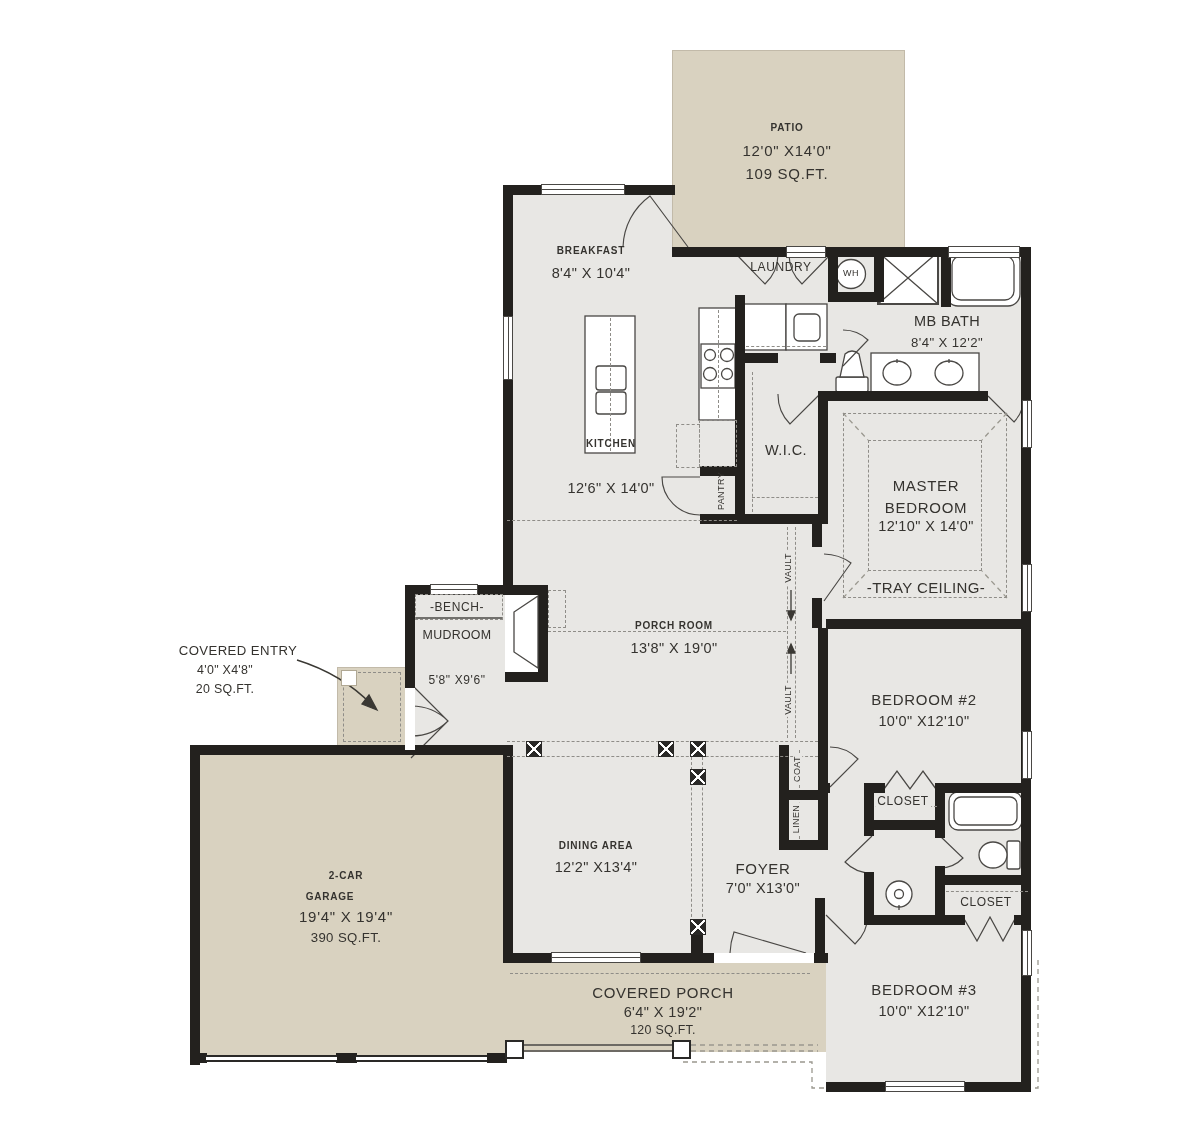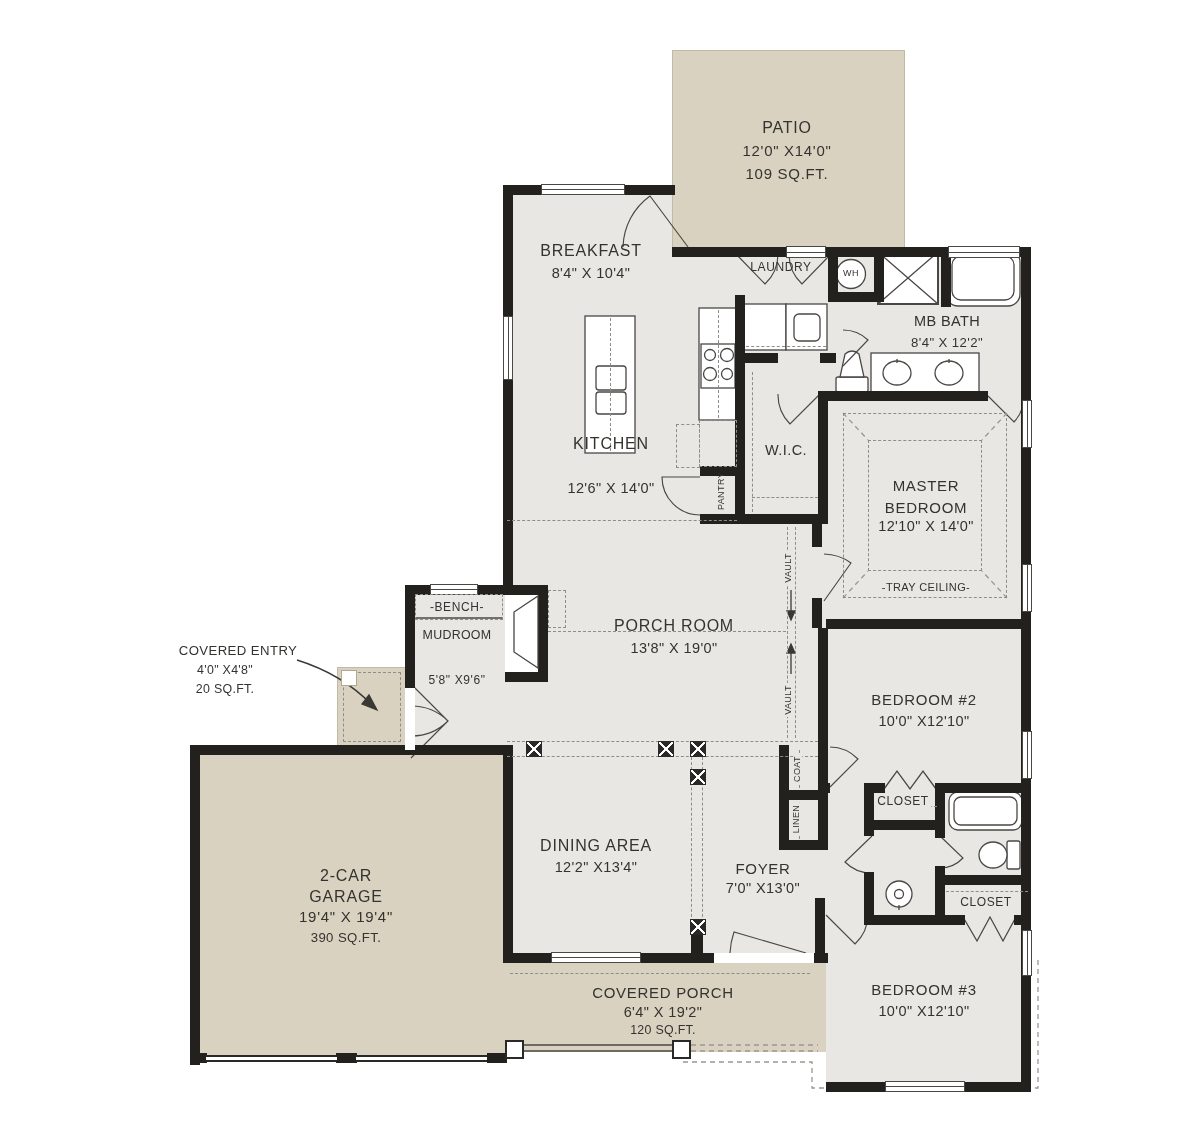--- a/index.html
+++ b/index.html
@@ -23,27 +23,27 @@
   .xcol{width:16px;height:16px;background-color:#2a2927;border:1px solid #2a2927;box-sizing:border-box;
         background-image:linear-gradient(45deg,transparent 43%,#fff 45%,#fff 55%,transparent 57%),
                          linear-gradient(-45deg,transparent 43%,#fff 45%,#fff 55%,transparent 57%);}
   .pcol{width:19px;height:19px;background:#fff;border:2.5px solid #2a2927;box-sizing:border-box;}
   .gd{background:#fff;border-top:2px solid #2a2927;border-bottom:2px solid #2a2927;box-sizing:border-box;}
   .fire{left:505px;top:585px;width:43px;height:97px;background:#fff;border:10px solid var(--wall);
         border-left:none;box-sizing:border-box;}
   .lab{transform:translate(-50%,-50%);white-space:nowrap;color:var(--ink);line-height:1.05;text-align:center;}
   .vert{transform:translate(-50%,-50%) rotate(-90deg);}
   .mask{background:var(--floor);padding:0 2px;}
-  .n16{font-size:16px;letter-spacing:.8px;}
+  .n16{font-size:10px;letter-spacing:.8px;font-weight:bold;}
   .n15{font-size:15px;letter-spacing:.7px;}
   .d14{font-size:14.5px;letter-spacing:.4px;}
   .d13{font-size:13.2px;letter-spacing:.4px;}
   .sq12{font-size:12.4px;letter-spacing:.3px;}
   .s11{font-size:12px;letter-spacing:.6px;}
-  .s10{font-size:11px;letter-spacing:.4px;}
+  .s10{font-size:15px;letter-spacing:.4px;}
   .s9{font-size:9px;letter-spacing:.4px;}
   svg.ovl{left:0;top:0;pointer-events:none;}
 </style>
 </head>
 <body>
 
 <div id="plan">
 
   <div class="fill fill-floor" style="left:507px;top:189px;width:319px;height:772px"></div>
   <div class="fill fill-floor" style="left:826px;top:252px;width:205px;height:834px"></div>
@@ -259,21 +259,21 @@
 
   <div class="lab s11" style="left:457px;top:607px">-BENCH-</div>
   <div class="lab sq12" style="left:457px;top:636px">MUDROOM</div>
   <div class="lab s11" style="left:457px;top:680px">5'8" X9'6"</div>
 
   <div class="lab d13" style="left:238px;top:651px">COVERED ENTRY</div>
   <div class="lab sq12" style="left:225px;top:671px">4'0" X4'8"</div>
   <div class="lab sq12" style="left:225px;top:690px">20 SQ.FT.</div>
 
   <div class="lab n16" style="left:346px;top:876px">2-CAR</div>
-  <div class="lab n16" style="left:346px;top:897px">GARAGE</div>
+  <div class="lab n16" style="left:330px;top:897px">GARAGE</div>
   <div class="lab n15" style="left:346px;top:917px">19'4" X 19'4"</div>
   <div class="lab d13" style="left:346px;top:938px">390 SQ.FT.</div>
 
   <div class="lab n16" style="left:596px;top:846px">DINING AREA</div>
   <div class="lab d14" style="left:596px;top:868px">12'2" X13'4"</div>
 
   <div class="lab n15" style="left:763px;top:869px">FOYER</div>
   <div class="lab d14" style="left:763px;top:889px">7'0" X13'0"</div>
 
   <div class="lab vert s9 mask" style="left:798px;top:769px">COAT</div>

